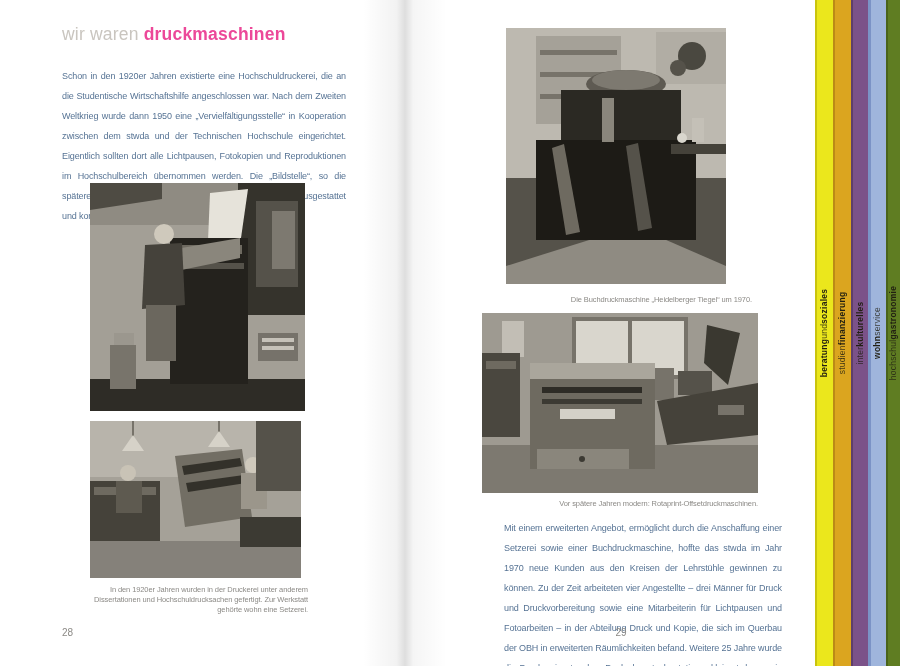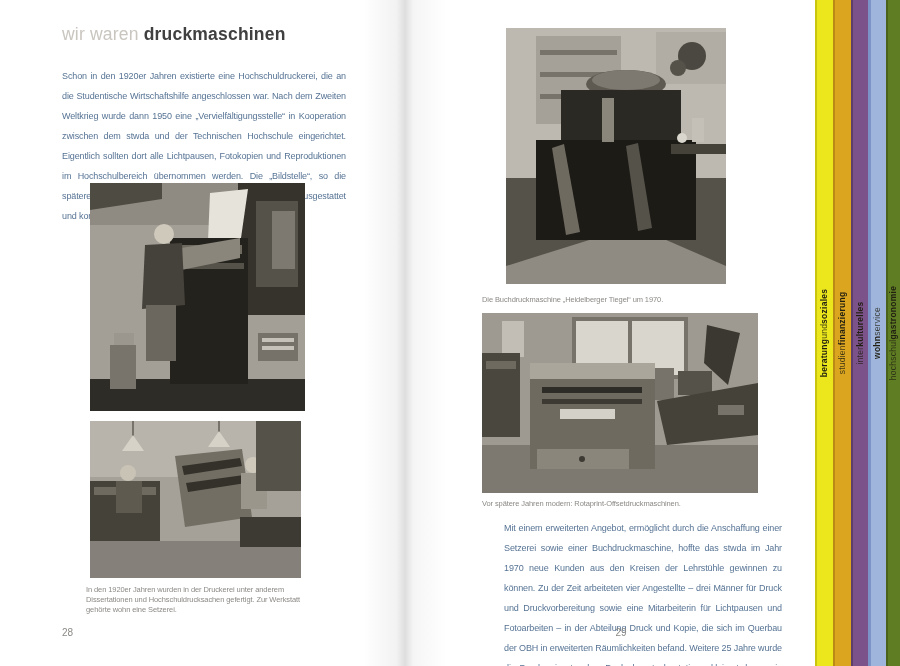--- a/index.html
+++ b/index.html
@@ -5,38 +5,38 @@
   html,body{margin:0;padding:0;}
   body{
     width:900px;height:666px;overflow:hidden;background:#ffffff;
     font-family:"Liberation Sans", sans-serif;position:relative;
   }
   #spread{position:absolute;left:0;top:0;width:900px;height:666px;background:#fff;}
 
   
   .page-title{position:absolute;left:62px;top:24px;font-size:17.5px;letter-spacing:.2px;}
   .t-light{color:#c9c5bf;font-weight:400;}
-  .t-bold{color:#404040;font-weight:700;margin-left:5px;}
+  .t-bold{color:#ec4899;font-weight:700;margin-left:5px;}
 
   .body-par{
     position:absolute;color:#567394;font-size:9px;line-height:20px;
     letter-spacing:-.12px;text-align:justify;
   }
   #par-left{left:62px;top:66px;width:284px;}
   #par-right{left:504px;top:518px;width:278px;}
 
   .photo{position:absolute;display:block;}
   #photo1{left:90px;top:183px;}
   #photo2{left:90px;top:421px;}
   #photo3{left:506px;top:28px;}
   #photo4{left:482px;top:313px;}
 
   .caption{
     position:absolute;color:#8c8a86;font-size:7.5px;line-height:10px;
-    letter-spacing:-.1px;text-align:left;
+    letter-spacing:-.1px;text-align:right;
   }
   #caption-left{left:86px;top:585px;width:222px;}
   #caption3{left:482px;top:295px;width:270px;}
   #caption4{left:482px;top:499px;width:276px;}
 
   .page-num{position:absolute;color:#8c8a86;font-size:10px;}
   #pagenum-left{left:62px;top:627px;text-align:right;}
   #pagenum-right{left:482px;top:627px;width:278px;text-align:center;}
 
   

